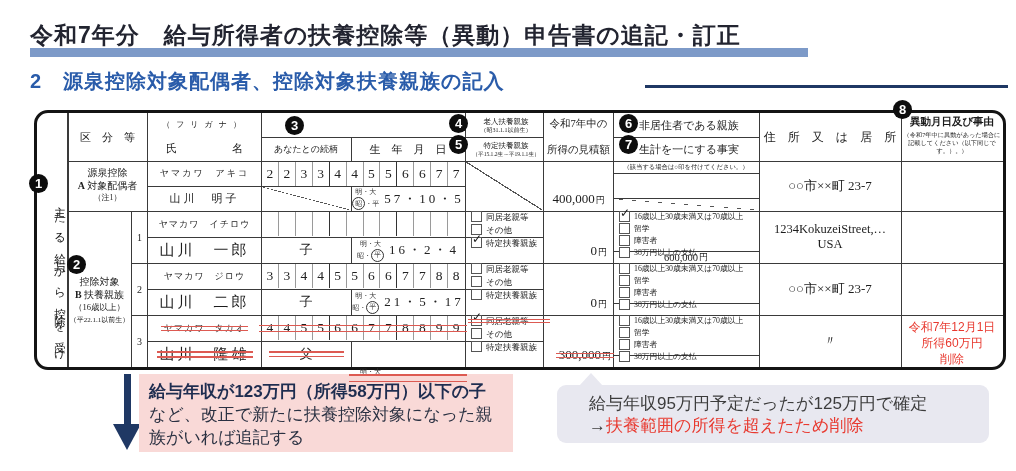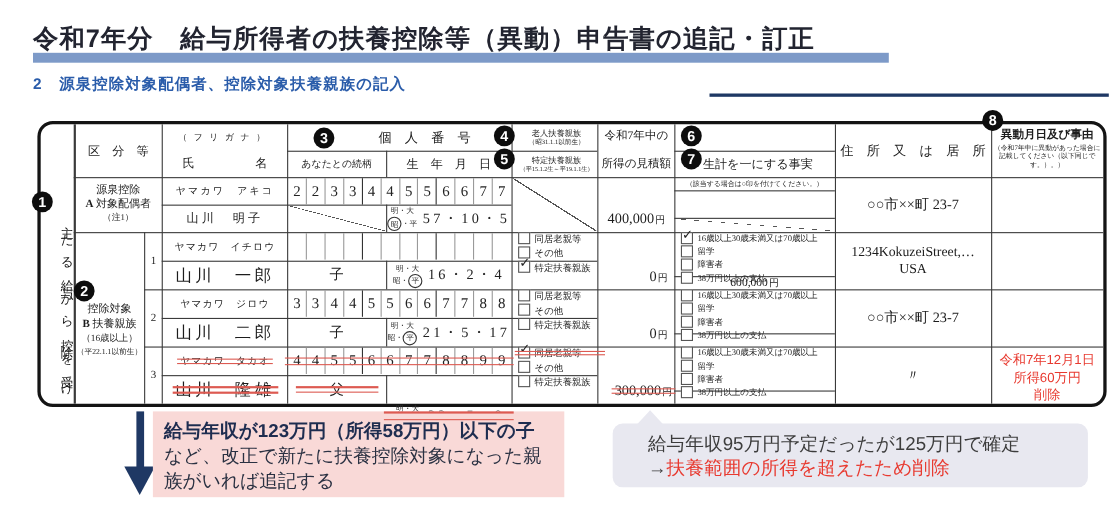--- a/index.html
+++ b/index.html
@@ -2,21 +2,21 @@
 <html><head>
 <meta charset="utf-8">
 <style>
   html,body{margin:0;padding:0;background:#fff;}
   .page{position:relative;width:1016px;height:471px;background:#fff;overflow:hidden;
         font-family:"Liberation Sans","DejaVu Sans",sans-serif;}
   .abs{position:absolute;box-sizing:border-box;}
   
   .title{left:30px;top:20px;font-size:23px;font-weight:bold;color:#222430;letter-spacing:1px;z-index:2;}
   .titlebar{left:30px;top:48px;width:778px;height:9px;background:#7d9ac8;z-index:1;}
-  .sechead{left:30px;top:68px;font-size:14px;font-weight:bold;color:#2a5caa;letter-spacing:1px;}
+  .sechead{left:30px;top:68px;font-size:20px;font-weight:bold;color:#2a5caa;letter-spacing:1px;}
   .secline{left:645px;top:85px;width:363px;height:3px;background:#1f3864;}
   
   .form{left:34px;top:110px;width:972px;height:260px;border:3px solid #141414;border-radius:14px;
         background:#fff;font-family:"Liberation Serif","DejaVu Serif",serif;color:#1c1c1c;}
   .vl{position:absolute;width:1px;background:#3a3a3a;}
   .hl{position:absolute;height:1px;background:#3a3a3a;}
   .cell{position:absolute;box-sizing:border-box;display:flex;align-items:center;justify-content:center;text-align:center;}
   .diag{position:absolute;background:linear-gradient(to right top,transparent 49.4%,#555 49.4%,#555 50.8%,transparent 50.8%);}
   .side{position:absolute;left:0;top:0;width:30px;height:254px;display:flex;justify-content:center;
         writing-mode:vertical-rl;font-size:11.5px;letter-spacing:7px;padding-top:38px;overflow:hidden;color:#111;}
@@ -108,35 +108,35 @@
     <div class="mk" style="left:412px;top:22px;">5</div>
     <div class="mk" style="left:582px;top:1px;">6</div>
     <div class="mk" style="left:582px;top:22px;">7</div>
     <div class="mk" style="left:856px;top:-13px;">8</div>
 
     <div class="side">主たる給与から控除を受け</div>
 
     <div class="cell" style="left:31px;top:0;width:79px;height:48px;font-size:11px;">区　分　等</div>
     <div class="cell" style="left:111px;top:3px;width:113px;height:16px;font-size:8px;letter-spacing:6px;">（フリガナ）</div>
     <div class="cell" style="left:111px;top:24px;width:113px;height:22px;font-size:11px;">氏　　　　　名</div>
-    <div class="cell" style="left:270px;top:0;width:158px;height:24px;font-size:12px;">個　人　番　号</div>
     <div class="cell" style="left:225px;top:24px;width:88px;height:24px;font-size:9px;">あなたとの続柄</div>
     <div class="cell" style="left:315px;top:24px;width:112px;height:24px;font-size:11px;">生　年　月　日</div>
     <div class="cell" style="left:432px;top:1px;width:74px;height:23px;flex-direction:column;line-height:8px;">
       <span style="font-size:7.5px;">老人扶養親族</span>
       <span style="font-size:6px;">（昭31.1.1以前生）</span>
     </div>
     <div class="cell" style="left:432px;top:25px;width:74px;height:23px;flex-direction:column;line-height:8px;">
       <span style="font-size:7.5px;">特定扶養親族</span>
       <span style="font-size:5.6px;">（平15.1.2生～平19.1.1生）</span>
     </div>
     <div class="cell" style="left:507px;top:0;width:69px;height:48px;flex-direction:column;line-height:14px;font-size:10.5px;gap:12px;">
       <span>令和7年中の</span>
       <span>所得の見積額</span>
     </div>
+    <div class="cell" style="left:602px;top:0;width:120px;height:24px;font-size:11px;justify-content:flex-start;">非居住者である親族</div>
     <div class="cell" style="left:602px;top:24px;width:120px;height:24px;font-size:11px;justify-content:flex-start;">生計を一にする事実</div>
     <div class="cell" style="left:723px;top:0;width:140px;height:48px;font-size:12px;">住　所　又　は　居　所</div>
     <div class="cell" style="left:866px;top:2px;width:98px;height:46px;flex-direction:column;justify-content:flex-start;">
       <span style="font-size:10.5px;font-weight:bold;">異動月日及び事由</span>
       <span style="font-size:6.2px;line-height:8px;margin-top:2px;">（令和7年中に異動があった場合に記載してください（以下同じです。）。）</span>
     </div>
 
     <div class="cell" style="left:31px;top:48px;width:79px;height:50px;flex-direction:column;line-height:12.5px;font-size:10px;">
       <span>源泉控除</span>
       <span><b>A</b> <span>対象配偶者</span></span>

